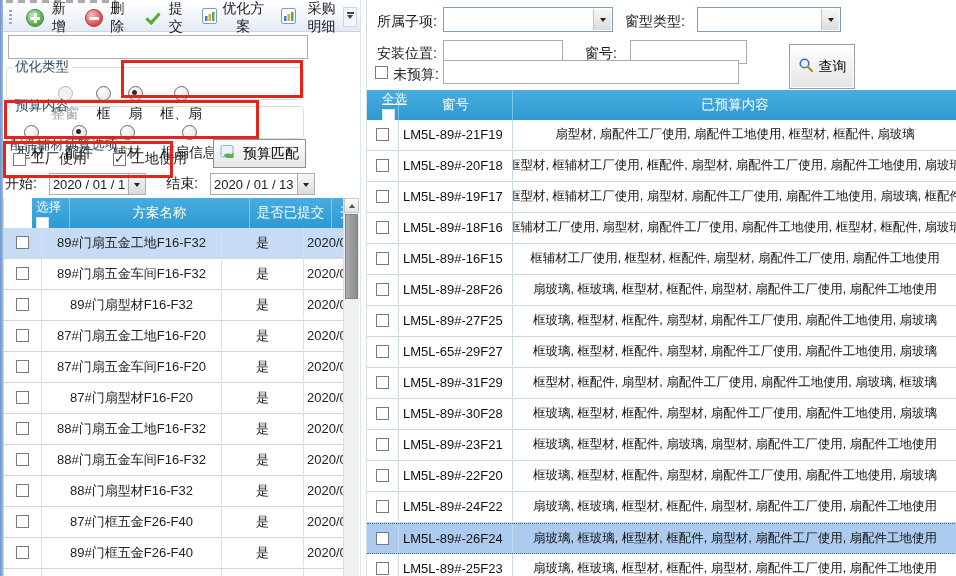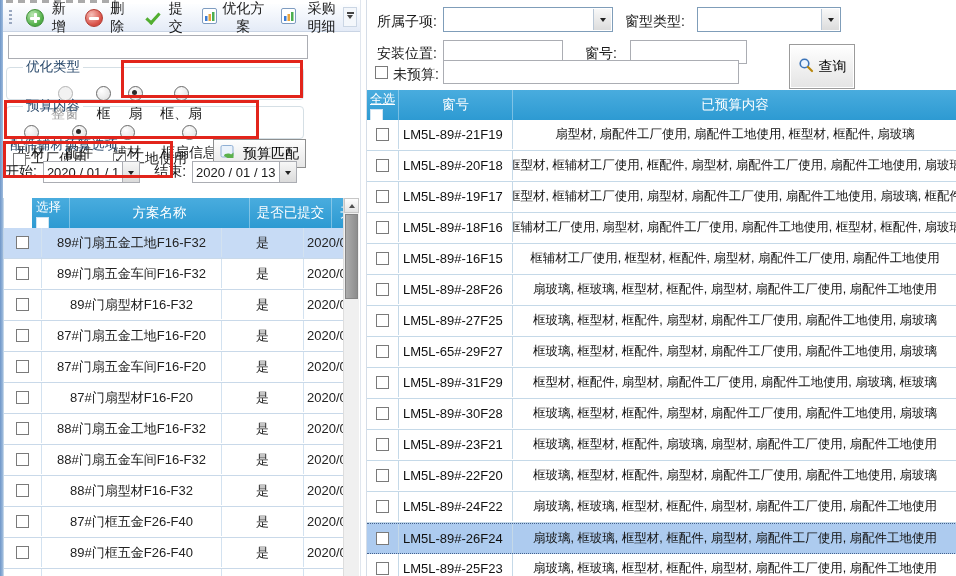--- a/index.html
+++ b/index.html
@@ -28,21 +28,21 @@
   .check-icon::after{content:"";position:absolute;left:3px;top:3px;width:11px;height:5px;
         border-left:3px solid #52AE31;border-bottom:3px solid #52AE31;transform:rotate(-48deg);}
   .dd-caret{width:0;height:0;border:4px solid transparent;border-top:4px solid #222;margin-top:4px;}
   .ovf-btn{position:absolute;left:343px;top:7px;width:14px;height:20px;background:#F4F7FB;border:1px solid #CBD6E4;
            display:flex;flex-direction:column;align-items:center;justify-content:center;gap:1px;padding:0;}
   .ovf-bar{width:7px;height:2px;background:#444;}
   .ovf-arr{width:0;height:0;border:3.5px solid transparent;border-top:4.5px solid #444;}
   
   .plan-search{position:absolute;left:8px;top:35px;width:300px;height:24px;border:1px solid #ABADB3;
                box-sizing:border-box;font-family:inherit;font-size:13px;padding:0 4px;}
-  fieldset.group{position:absolute;border:1px solid #D5DFE5;border-radius:4px;margin:0;padding:11px;box-sizing:border-box;}
+  fieldset.group{position:absolute;border:1px solid #D5DFE5;border-radius:4px;margin:0;padding:0;box-sizing:border-box;}
   fieldset.group legend{margin-left:5px;padding:0 3px;font-size:13.5px;color:#29496B;}
   .g1{left:6px;top:58px;width:298px;height:42px;}
   .g2{left:6px;top:97px;width:298px;height:42px;font-family:Liberation Mono, monospace;}
   .radio-row{position:absolute;display:flex;align-items:center;}
   .g1 .radio-row{left:44px;top:10px;gap:17px;}
   .g2 .radio-row{left:10px;top:10px;gap:20px;}
   .radio-item{display:flex;align-items:center;gap:4px;font-size:14px;flex-direction:column;}
   .radio{width:13px;height:13px;border:1px solid #6A6A6A;border-radius:50%;
          background:radial-gradient(circle at 35% 30%,#fff,#DCDCDC);display:inline-block;position:relative;flex:none;}
   .radio.checked::after{content:"";position:absolute;left:3px;top:3px;width:5px;height:5px;border-radius:50%;background:#2B2B2B;}
@@ -53,21 +53,21 @@
   .rb2{left:4px;top:100px;width:249px;height:33px;}
   .rb3{left:3px;top:141px;width:164px;height:31px;}
   .acc-label{position:absolute;left:10px;top:136px;font-size:13.5px;color:#29496B;}
   .cb-row{position:absolute;left:13px;top:150px;display:flex;gap:26px;align-items:center;height:18px;}
   .cb-item{display:flex;align-items:center;gap:5px;font-size:14px;}
   .cb{width:13px;height:13px;border:1px solid #7A7A7A;background:#fff;display:inline-block;position:relative;flex:none;box-sizing:border-box;}
   .cb.checked::after{content:"✓";position:absolute;left:0;top:-3px;font-size:13px;font-weight:bold;color:#333;}
   .match-btn{position:absolute;left:213px;top:139px;width:93px;height:29px;border:1px solid #8E8F8F;
              background:linear-gradient(#FEFEFE,#E6E6E6);display:flex;align-items:center;justify-content:center;gap:6px;
              font-family:inherit;font-size:14px;}
-  .date-row{position:absolute;left:5px;top:160px;height:24px;display:flex;align-items:center;gap:6px;font-size:14px;text-align:right;}
+  .date-row{position:absolute;left:5px;top:172px;height:24px;display:flex;align-items:center;gap:12px;font-size:14px;text-align:right;}
   .date-combo{border:1px solid #ABADB3;height:22px;display:flex;align-items:center;background:#fff;box-sizing:border-box;}
   .date-text{padding:0 3px;font-size:13px;white-space:nowrap;}
   .dd-btn{width:16px;height:20px;background:linear-gradient(#F7F7F7,#DBDBDB);border-left:1px solid #ABADB3;
           display:flex;align-items:center;justify-content:center;flex:none;}
   .dd-btn .caret{width:0;height:0;border:3.5px solid transparent;border-top:4.5px solid #222;margin-top:4px;}
   .end-label{margin-left:8px;}
   
   .plan-table{position:absolute;left:3px;top:198px;width:355px;height:378px;overflow:hidden;border-left:1px solid #C3D6E8;}
   .pt-header{position:relative;height:30px;background:linear-gradient(#49ACDE,#2D9AD2);color:#fff;margin-left:28px;}
   .hc{position:absolute;top:0;height:30px;display:flex;align-items:center;justify-content:center;
@@ -102,21 +102,21 @@
       border-left:1px solid #B9C7D6;display:flex;align-items:center;justify-content:center;}
   .dd-btn2 .caret{width:0;height:0;border:3.5px solid transparent;border-top:4.5px solid #222;margin-top:4px;}
   .tin{position:absolute;height:24px;border:1px solid #ABADB3;box-sizing:border-box;font-family:inherit;font-size:13px;padding:0 4px;}
   .query-btn{position:absolute;left:422px;top:44px;width:66px;height:45px;border:1px solid #9B9B9B;
              background:linear-gradient(#FFFFFF,#E4E4E4);box-shadow:inset 0 0 0 1px #fff;
              display:flex;align-items:center;justify-content:center;gap:5px;font-family:inherit;font-size:14px;}
   .nb-cb{position:absolute;left:8px;top:66px;}
   
   .win-table{position:absolute;left:0;top:90px;width:590px;height:486px;overflow:hidden;}
   .wt-header{position:relative;height:30px;background:linear-gradient(#49ACDE,#2D9AD2);color:#fff;}
-  .wh-sel{left:0;width:31px;flex-direction:column;align-items:flex-start;justify-content:flex-start;
+  .wh-sel{left:12px;width:31px;flex-direction:column;align-items:flex-start;justify-content:flex-start;
           padding:1px 0 0 3px;gap:1px;font-size:12.5px;text-decoration:underline;}
   .wh-no{left:31px;width:114px;}
   .wh-content{left:145px;width:445px;}
   .wt-rows{position:absolute;left:0;top:30px;width:590px;}
   .wt-row{position:relative;height:30px;border-bottom:1px solid #C5D9E8;background:#fff;}
   .wt-row.sel{background:#ADCBEF;border-top:1px dotted #44618C;border-bottom:1px dotted #44618C;height:29px;}
   .wtc{position:absolute;top:0;height:29px;display:flex;align-items:center;box-sizing:border-box;
        overflow:hidden;white-space:nowrap;font-size:13px;color:#111;}
   .w-sel{left:0;width:31px;justify-content:center;}
   .w-no{left:31px;width:114px;border-left:1px solid #C5D9E8;padding-left:4px;}

